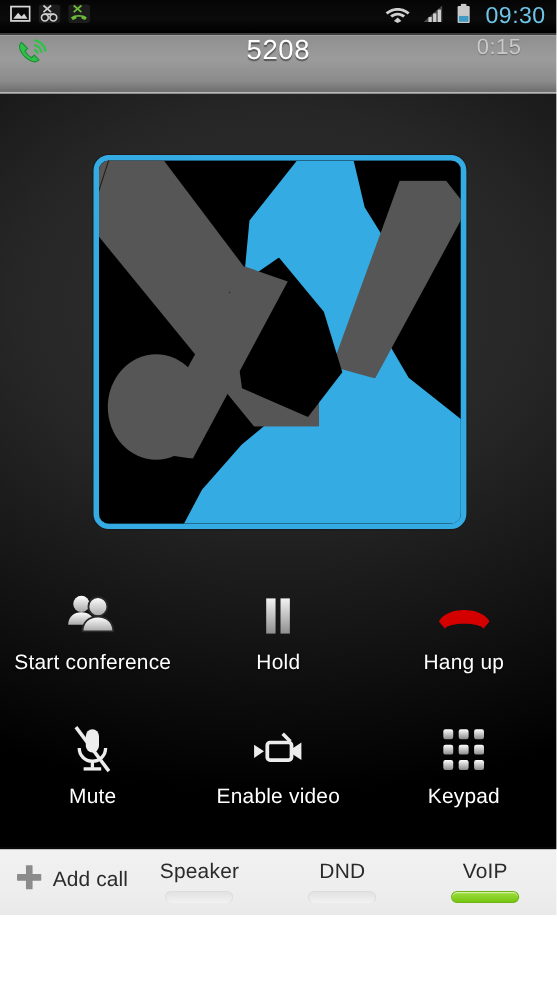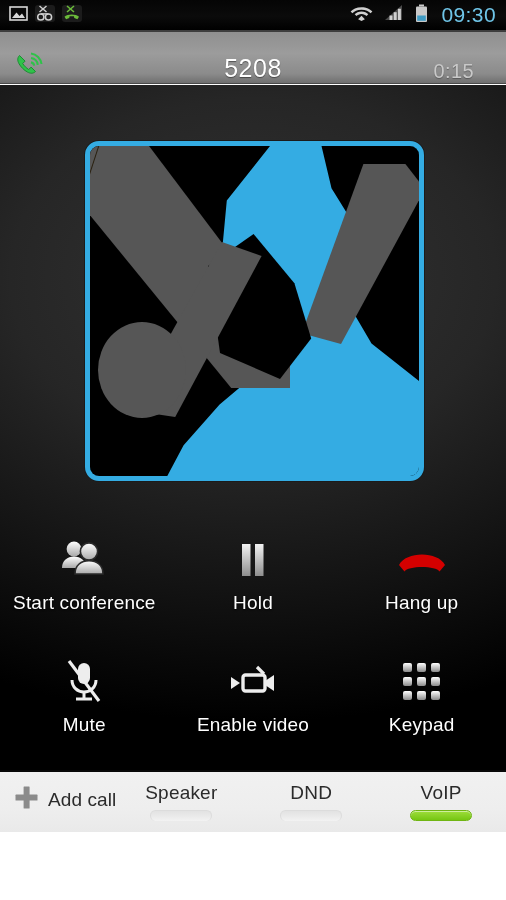--- a/index.html
+++ b/index.html
@@ -44,21 +44,21 @@
     width:506px; height:2px;
     background:#3d3d3d;
   }
 
   
   #title-bar {
     position:absolute; left:0; top:32px;
     width:506px; height:52px;
     background:linear-gradient(to bottom,#8f8f8f 0%,#9c9c9c 42%,#8b8b8b 82%,#6f6f6f 100%);
     border-bottom:1px solid #4a4a4a;
-    display:flex; align-items:flex-end;gap:11px;
+    display:flex; align-items:flex-start;gap:11px;
   }
   #call-state-icon {
     width:46px; margin-left:6px;
     display:flex; align-items:center; justify-content:center;
   }
   #call-number {
     position:absolute; left:0; right:0;
     text-align:center;
     color:#ffffff;
     font-size:25px;

